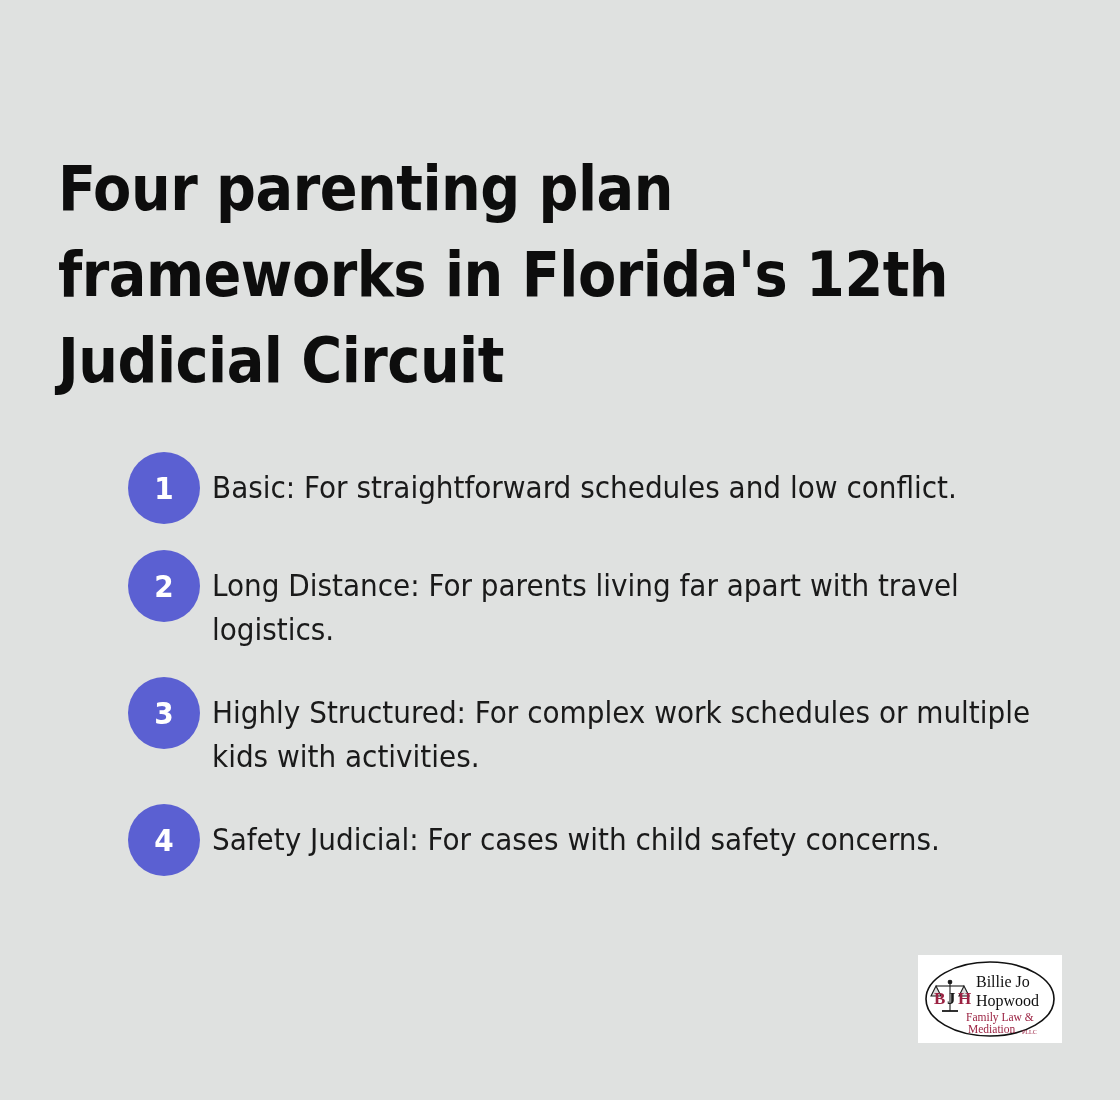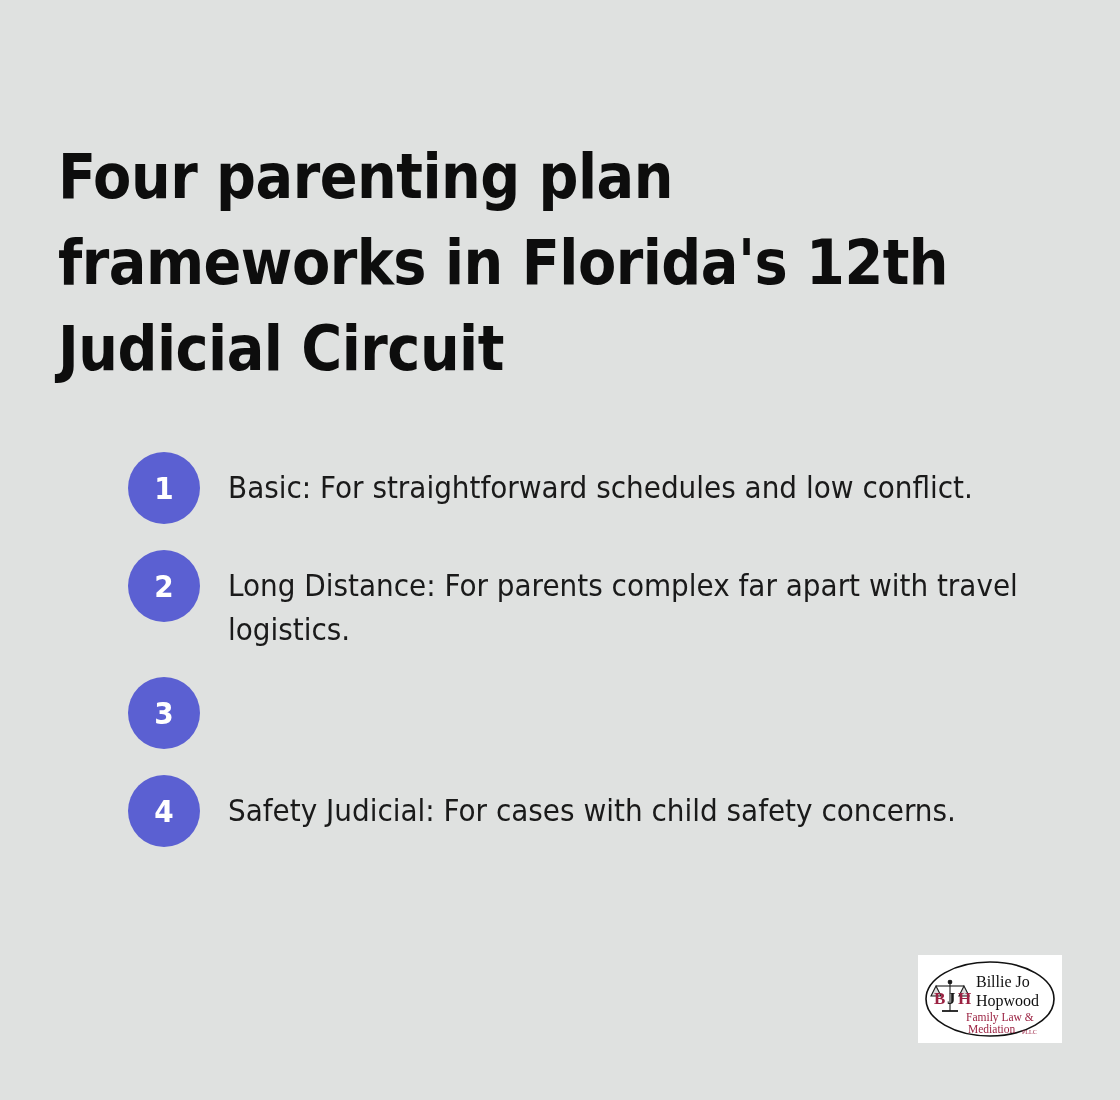--- a/index.html
+++ b/index.html
@@ -20,21 +20,21 @@
     width: 1120px;
     height: 1100px;
     background: #dfe1e0;
     box-sizing: border-box;
   }
 
   
   #page-title {
     position: absolute;
     left: 58px;
-    top: 92px;
+    top: 104px;
     width: 960px;
     font-family: "DejaVu Sans Condensed", "Liberation Sans Narrow", "Liberation Sans", sans-serif;
     font-weight: 700;
     font-size: 62px;
     line-height: 86px;
     letter-spacing: -0.5px;
     color: #0d0d0d;
     white-space: pre-line;
   }
 
@@ -66,21 +66,21 @@
     font-family: "DejaVu Sans Condensed", "Liberation Sans Narrow", "Liberation Sans", sans-serif;
     font-weight: 700;
     font-size: 31px;
     line-height: 1;
     margin-top: 0px;
     user-select: none;
   }
 
   .item-text {
     flex: 1 1 auto;
-    margin-left: 28px;
+    margin-left: 12px;
     padding-top: 13px;
     font-family: "DejaVu Sans Condensed", "Liberation Sans Narrow", "Liberation Sans", sans-serif;
     font-weight: 400;
     font-size: 31px;
     line-height: 44px;
     color: #1a1a1a;
   }
 
   
   #logo {
@@ -103,25 +103,26 @@
 
   <div id="framework-list">
 
     <div class="list-item">
       <div class="badge">1</div>
       <div class="item-text">Basic: For straightforward schedules and low conflict.</div>
     </div>
 
     <div class="list-item">
       <div class="badge">2</div>
-      <div class="item-text">Long Distance: For parents complex far apart with travel logistics.</div>
+      <div class="item-text">Long Distance: For parents living far apart with travel logistics.</div>
     </div>
 
     <div class="list-item">
       <div class="badge">3</div>
+      <div class="item-text">Highly Structured: For complex work schedules or multiple kids with activities.</div>
     </div>
 
     <div class="list-item">
       <div class="badge">4</div>
       <div class="item-text">Safety Judicial: For cases with child safety concerns.</div>
     </div>
 
   </div>
 
   <div id="logo">

